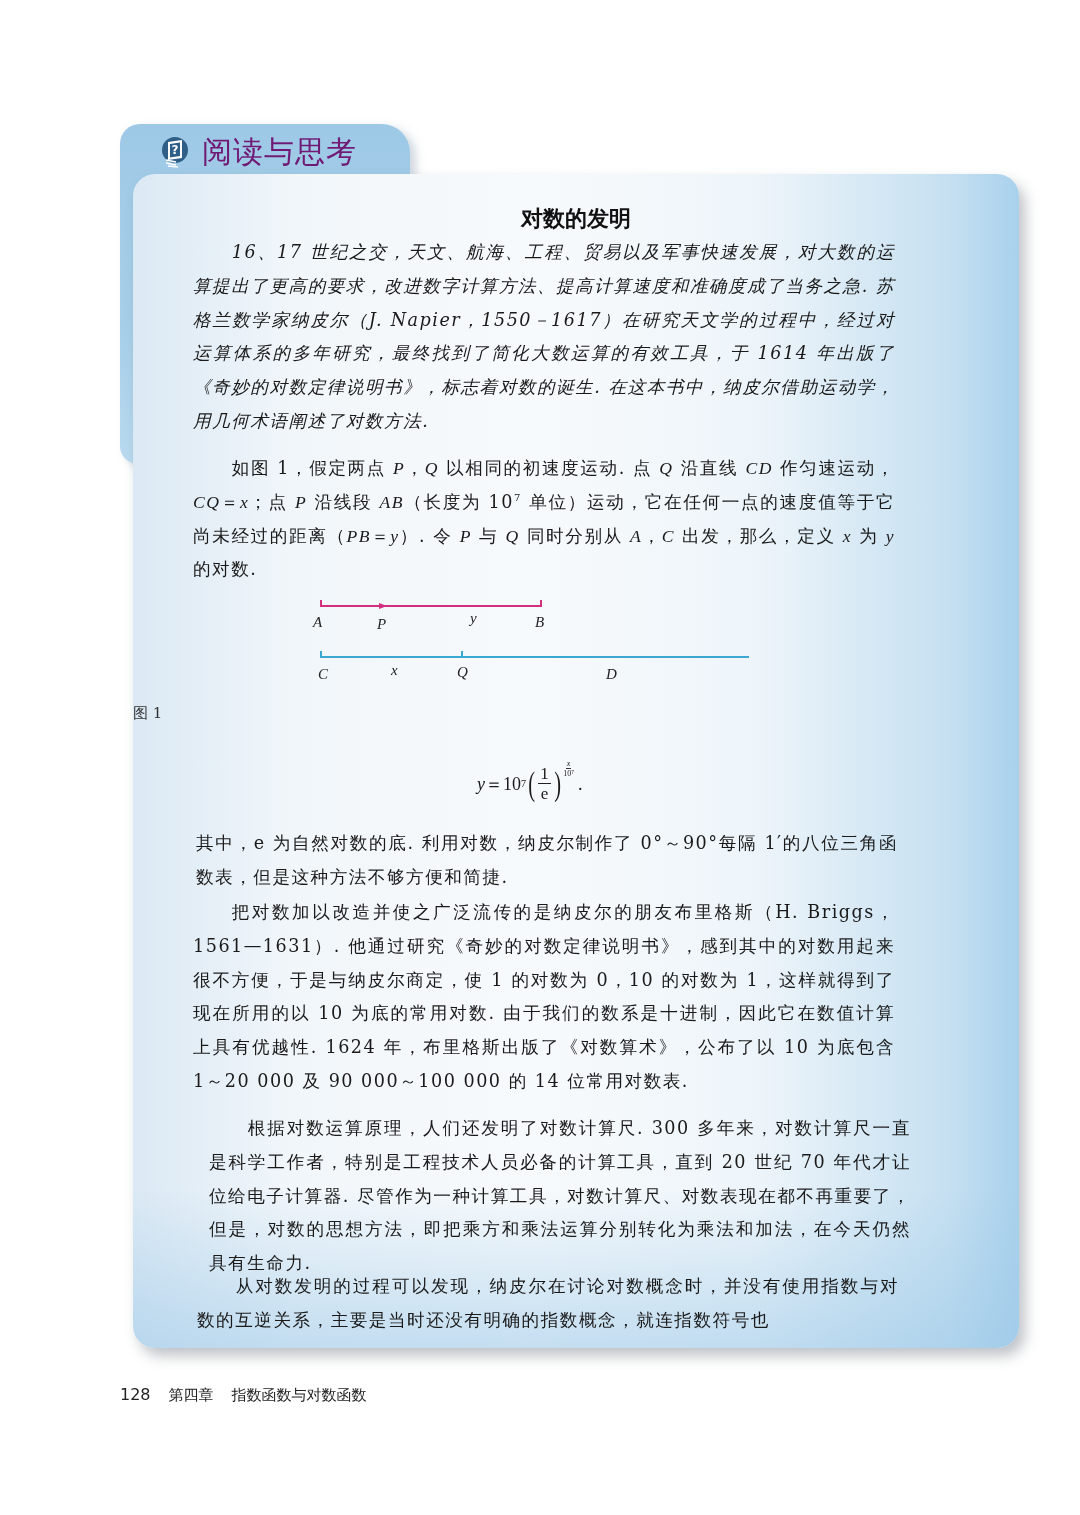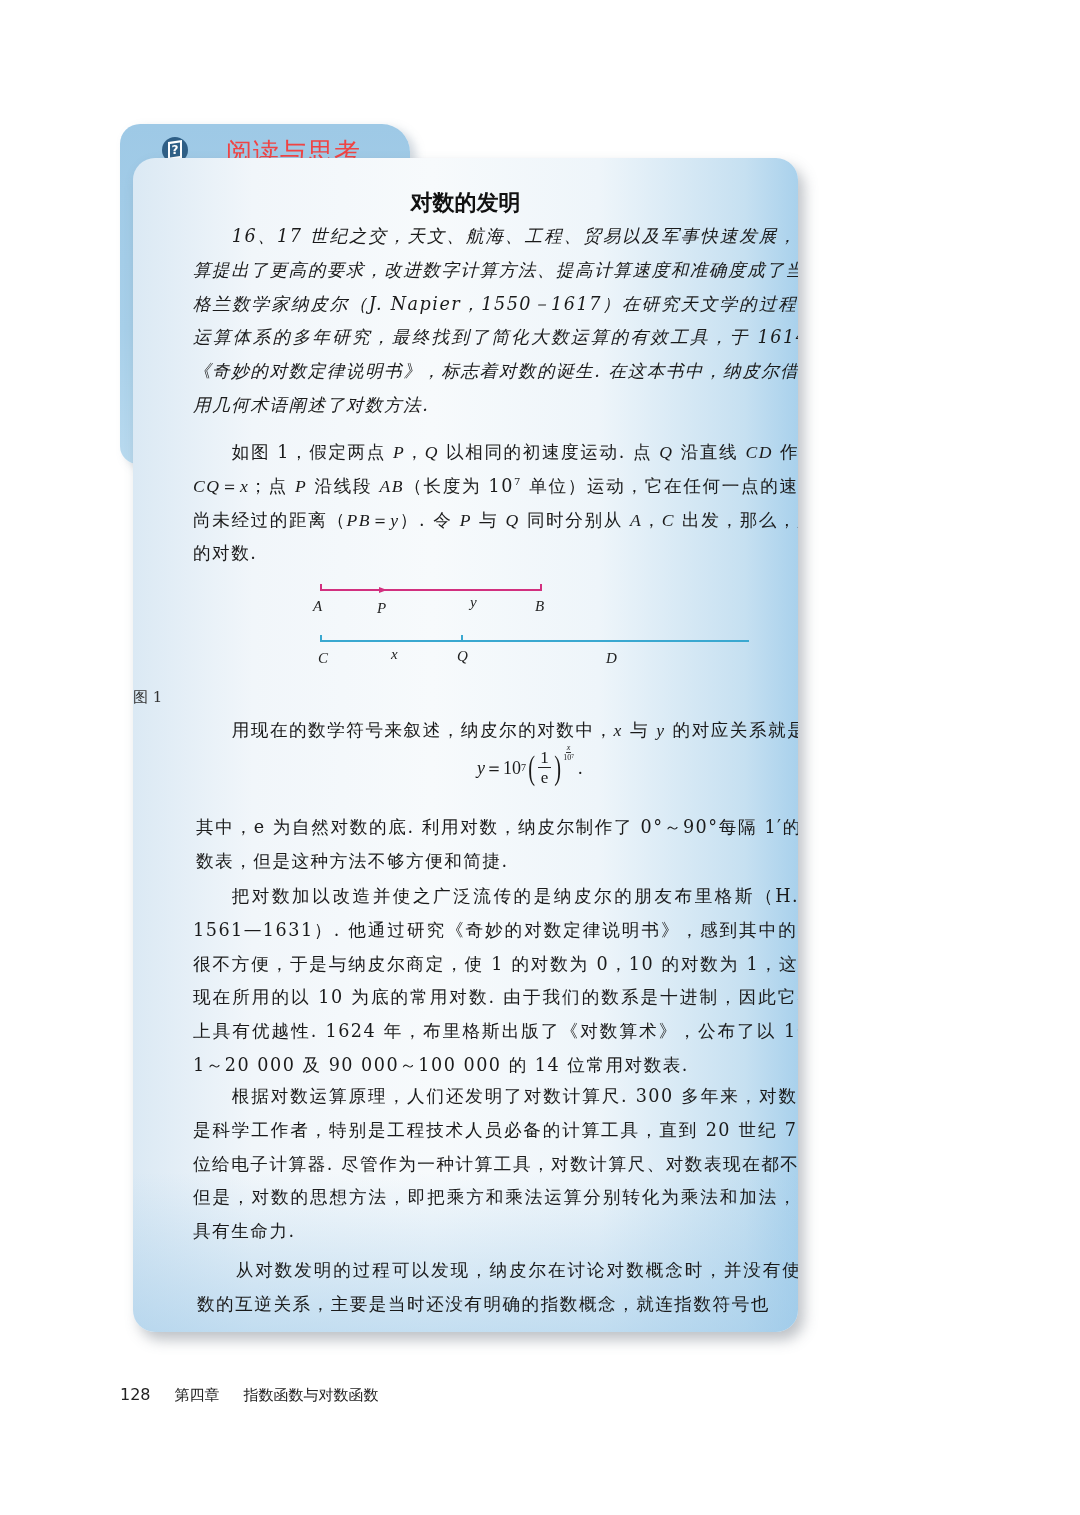--- a/index.html
+++ b/index.html
@@ -11,24 +11,24 @@
     position: absolute; left: 120px; top: 124px; width: 290px; height: 340px;
     background: linear-gradient(180deg, #9ec9e6 0%, #a7cfe9 60%, #b9daef 100%);
     border-radius: 20px 28px 0 18px;
     box-shadow: 6px 4px 10px rgba(120,140,160,0.35);
   }
   .tab-header {
     position: absolute; left: 160px; top: 132px; height: 40px; display: flex; align-items: center; gap: 12px;
   }
   .tab-icon { width: 30px; height: 32px; }
   .tab-title {
-    font-family: "DejaVu Sans", sans-serif; font-size: 26px; color: #ef4444; letter-spacing: 1px; margin-left: 24px;
+    font-family: "DejaVu Sans", sans-serif; font-size: 30px; color: #701a75; letter-spacing: 1px;
   }
   .box {
-    position: absolute; left: 133px; top: 158px; width: 665px; height: 1174px;
+    position: absolute; left: 133px; top: 174px; width: 886px; height: 1174px;
     border-radius: 22px;
     background: linear-gradient(90deg, #dbe9f4 0%, #f1f6fa 18%, #f7fafc 45%, #eef5fa 70%, #c6e0f1 92%, #a9d1ec 100%);
     box-shadow: 6px 8px 14px rgba(110,120,130,0.45);
     overflow: hidden;
   }
   .box::after {
     content: ""; position: absolute; left: 0; right: 0; bottom: 0; height: 160px;
     background: linear-gradient(180deg, rgba(170,210,236,0) 0%, rgba(155,200,232,0.55) 100%);
     pointer-events: none;
   }
@@ -52,21 +52,21 @@
   }
   .frac { display: inline-flex; flex-direction: column; align-items: center; margin: 0 1px; font-size: 17px; }
   .frac .num { border-bottom: 1px solid #222; padding: 0 2px; line-height: 18px; }
   .frac .den { line-height: 20px; }
   .paren { font-size: 34px; font-weight: 100; line-height: 1; transform: scaleX(0.6); display: inline-block; }
   .expfrac { display: inline-flex; flex-direction: column; align-items: center; font-size: 8px; margin-top: -30px; }
   .expfrac .n { border-bottom: 1px solid #333; font-style: italic; line-height: 9px; padding: 0 1px; }
   .expfrac .d { line-height: 10px; }
   .footer {
     position: absolute; left: 120px; top: 1385px; font-family: "DejaVu Sans", sans-serif; font-size: 15px; color: #222;
-    display: flex; gap: 24px; align-items: baseline;
+    display: flex; gap: 18px; align-items: baseline;
   }
   .footer .pnum { font-size: 16px; }
   .footer .chap { }
 </style>
 </head>
 <body>
 
 <div class="tab"></div>
 <div class="tab-header">
   <svg class="tab-icon" viewBox="0 0 30 32">
@@ -100,21 +100,20 @@
     <span class="lbl" style="left:64px; top:22px;">P</span>
     <span class="lbl" style="left:157px; top:16px;">y</span>
     <span class="lbl" style="left:222px; top:20px;">B</span>
     <span class="lbl" style="left:5px; top:72px;">C</span>
     <span class="lbl" style="left:78px; top:68px;">x</span>
     <span class="lbl" style="left:144px; top:70px;">Q</span>
     <span class="lbl" style="left:293px; top:72px;">D</span>
   </div>
   <div class="fig-caption">图 1</div>
 
-  <p class="para indent" style="top:556px; margin:0;"><span>用现在的数学符号来叙述，纳皮尔的对数中，</span><span class="i">x</span><span> 与 </span><span class="i">y</span><span> 的对应关系就是</span></p>
 
   <div class="formula">
     <span class="i">y</span>
     <span>＝</span>
     <span>10</span>
       <sup>7</sup>
     <span class="paren">(</span>
     <span class="frac">
         <span class="num">1</span>
         <span class="den">e</span>
@@ -122,21 +121,21 @@
     <span class="paren">)</span>
     <span class="expfrac">
         <span class="n">x</span>
         <span class="d">10⁷</span>
       </span>
     <span style="margin-left:4px;">.</span>
   </div>
 
   <p class="para" style="top:650px; margin:3px;">其中，e 为自然对数的底. 利用对数，纳皮尔制作了 0°～90°每隔 1′的八位三角函数表，但是这种方法不够方便和简捷.</p>
   <p class="para indent" style="top:722px; margin:0;">把对数加以改造并使之广泛流传的是纳皮尔的朋友布里格斯（H. Briggs，1561—1631）. 他通过研究《奇妙的对数定律说明书》，感到其中的对数用起来很不方便，于是与纳皮尔商定，使 1 的对数为 0，10 的对数为 1，这样就得到了现在所用的以 10 为底的常用对数. 由于我们的数系是十进制，因此它在数值计算上具有优越性. 1624 年，布里格斯出版了《对数算术》，公布了以 10 为底包含 1～20 000 及 90 000～100 000 的 14 位常用对数表.</p>
-  <p class="para indent" style="top:922px; margin:0;">根据对数运算原理，人们还发明了对数计算尺. 300 多年来，对数计算尺一直是科学工作者，特别是工程技术人员必备的计算工具，直到 20 世纪 70 年代才让位给电子计算器. 尽管作为一种计算工具，对数计算尺、对数表现在都不再重要了，但是，对数的思想方法，即把乘方和乘法运算分别转化为乘法和加法，在今天仍然具有生命力.</p>
+  <p class="para indent" style="top:922px; margin:16px;">根据对数运算原理，人们还发明了对数计算尺. 300 多年来，对数计算尺一直是科学工作者，特别是工程技术人员必备的计算工具，直到 20 世纪 70 年代才让位给电子计算器. 尽管作为一种计算工具，对数计算尺、对数表现在都不再重要了，但是，对数的思想方法，即把乘方和乘法运算分别转化为乘法和加法，在今天仍然具有生命力.</p>
   <p class="para indent" style="top:1092px; margin:4px;">从对数发明的过程可以发现，纳皮尔在讨论对数概念时，并没有使用指数与对数的互逆关系，主要是当时还没有明确的指数概念，就连指数符号也</p>
 </div>
 
 <div class="footer">
   <span class="pnum">128</span>
   <span class="chap">第四章</span>
   <span>指数函数与对数函数</span>
 </div>
 
 </body></html>

